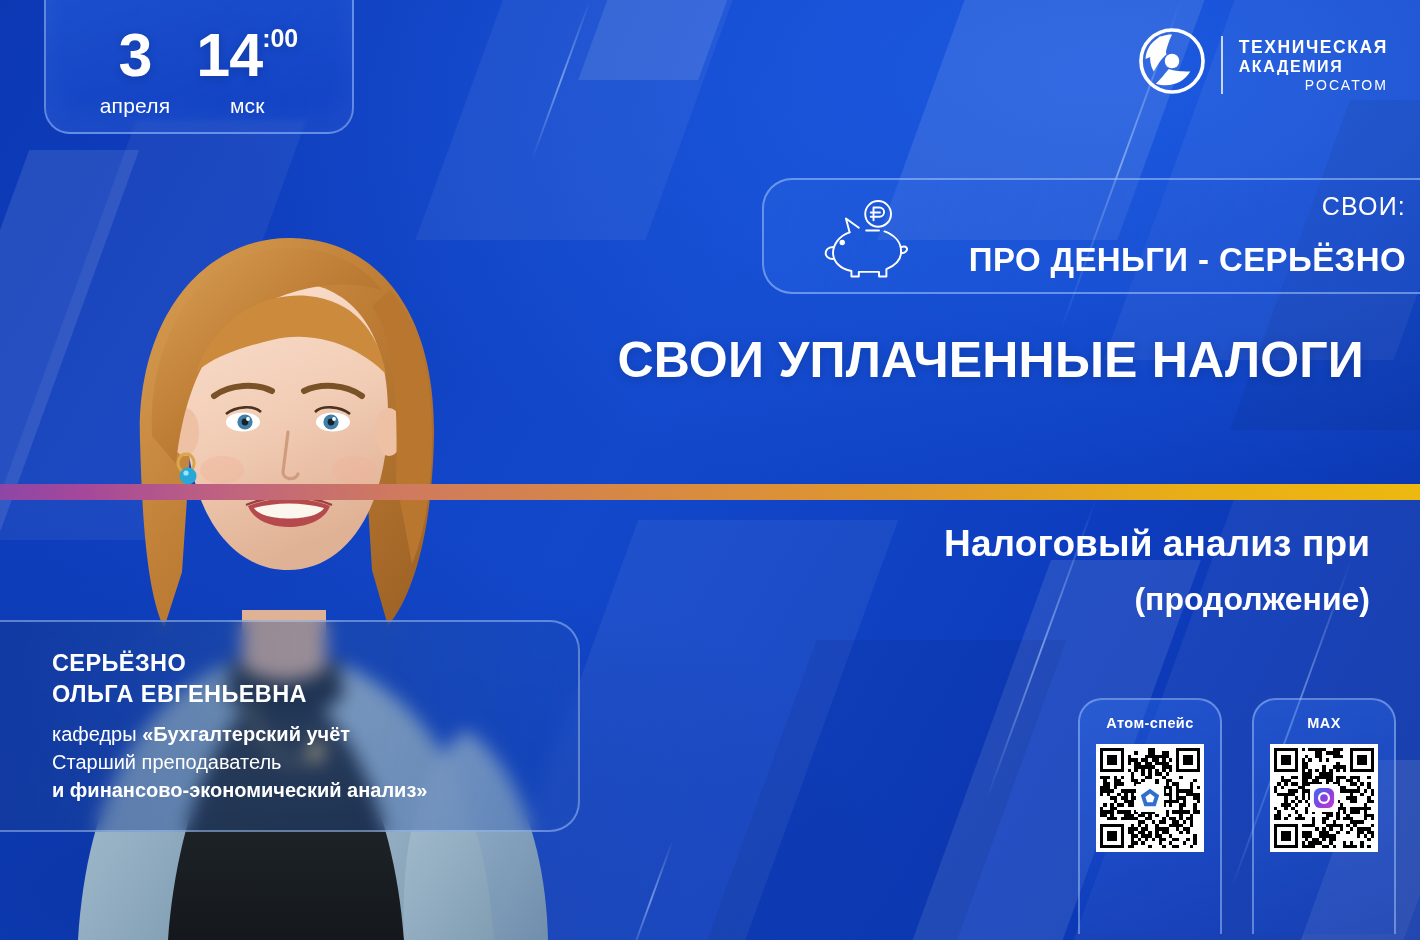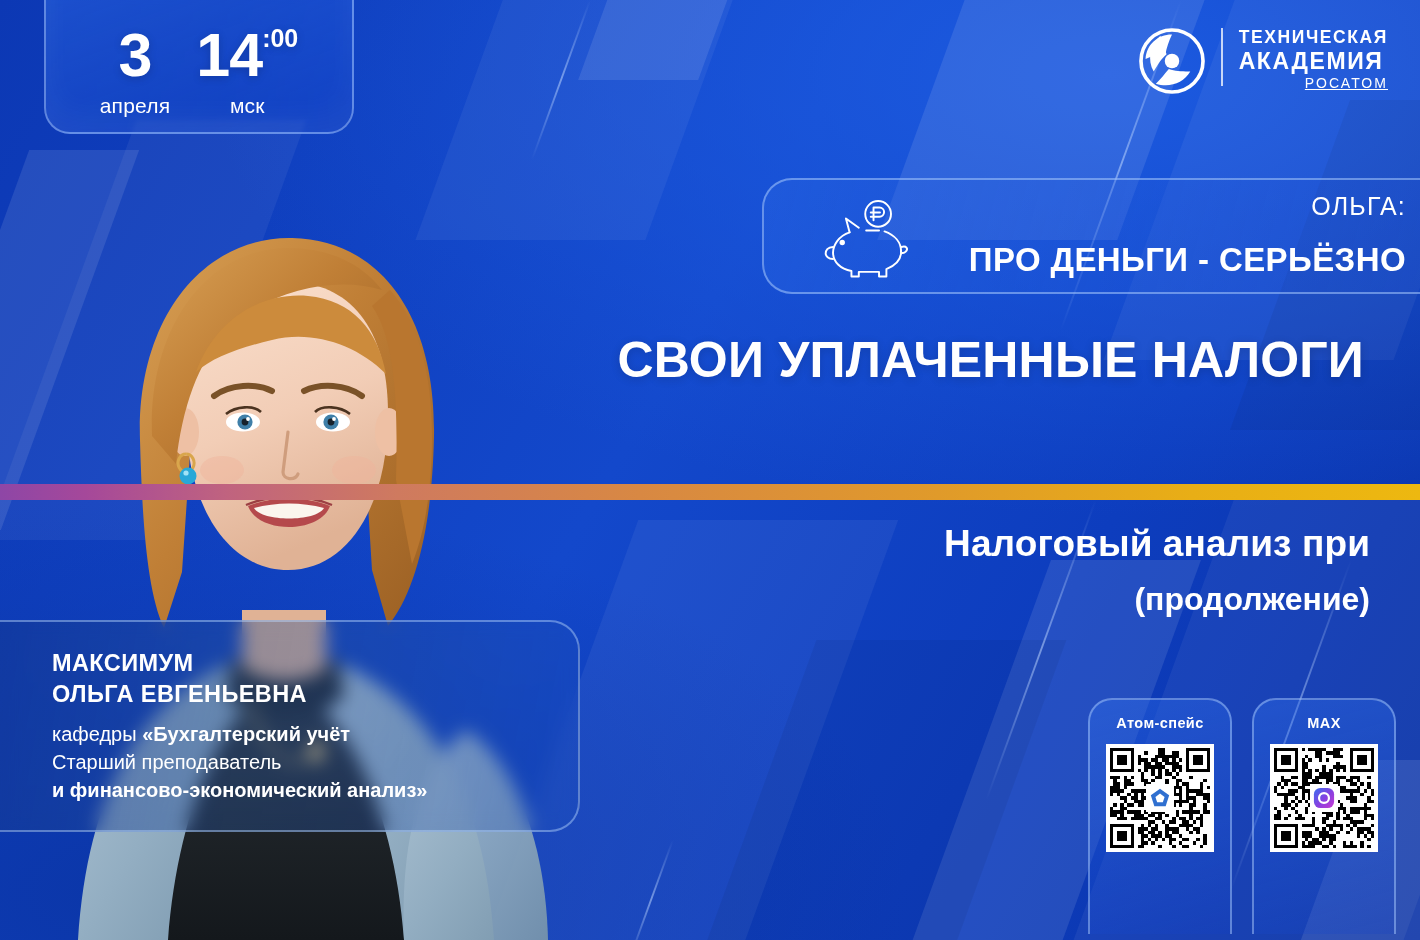--- a/index.html
+++ b/index.html
@@ -52,27 +52,27 @@
   .dcol { text-align:center; color:#fff; }
   .dbig {
     font-size:61px; font-weight:bold; line-height:.95;
     letter-spacing:-1px;
     text-shadow:0 2px 8px rgba(0,0,0,.18);
   }
   .dbig .mins { font-size:25px; font-weight:bold; vertical-align:top; letter-spacing:0; }
   .dsmall { font-size:21px; margin-top:9px; letter-spacing:.2px; }
 
   
-  #logo { position:absolute; right:32px; top:28px; display:flex; align-items:flex-start; gap:16px; }
+  #logo { position:absolute; right:32px; top:28px; display:flex; align-items:flex-end; gap:16px; }
   #logo-mark { width:66px; height:66px; }
   #logo-divider { width:2px; height:58px; background:rgba(255,255,255,.75); }
   #logo-text { color:#fff; line-height:1.14; }
   #logo-text .l1 { font-size:17.5px; font-weight:bold; letter-spacing:1.6px; }
-  #logo-text .l2 { font-size:23px; font-weight:bold; letter-spacing:1.6px; }
-  #logo-text .l3 { font-size:14px; letter-spacing:2.1px; text-align:right; margin-top:2px;text-decoration:underline; }
+  #logo-text .l2 { font-size:16px; font-weight:bold; letter-spacing:1.6px; }
+  #logo-text .l3 { font-size:14px; letter-spacing:2.1px; text-align:right; margin-top:2px; }
 
   
   #photo-wrap {
     position:absolute; left:0; bottom:0;
     width:560px; height:800px;
     overflow:hidden;
   }
   #photo { position:absolute; left:0; bottom:0; width:560px; height:800px; }
 
   
@@ -130,21 +130,21 @@
     -webkit-backdrop-filter:blur(9px);
     padding:26px 0 0 82px;
     color:#fff;
     z-index:6;
   }
   #speaker-name { font-size:23.5px; font-weight:bold; line-height:1.33; letter-spacing:.4px; }
   #speaker-role { font-size:20px; line-height:1.42; margin-top:9px; }
   #speaker-role b { font-weight:bold; }
 
   
-  #qr-row { position:absolute; right:24px; bottom:6px; display:flex; gap:20px; z-index:6; }
+  #qr-row { position:absolute; right:24px; bottom:6px; display:flex; gap:30px; z-index:6; }
   .qr-card {
     width:144px; height:236px;
     border:2px solid rgba(185,215,255,.45);
     border-bottom:none;
     border-radius:24px 24px 0 0;
     background:linear-gradient(165deg,rgba(45,105,230,.45),rgba(18,64,200,.22));
     display:flex; flex-direction:column; align-items:center;
     padding-top:15px;
   }
   .qr-label { color:#fff; font-size:14.5px; font-weight:bold; letter-spacing:.4px; }
@@ -315,37 +315,37 @@
 
       <path d="M12 62 C 6 62 4 66 4 69 C 4 72 7 75 12 75"></path>
 
       <circle cx="22" cy="57" r="1.9" fill="#fff"></circle>
 
       <path d="M86 62 C 92 60 94 64 91 67 C 88 70 85 68 86 66"></path>
 
       <path d="M48 44 L 62 44"></path>
     </svg>
     <div id="cycle-text">
-      <div id="cycle-label">ОЛЬГА:</div>
+      <div id="cycle-label">СВОИ:</div>
       <div id="cycle-name">ПРО ДЕНЬГИ - СЕРЬЁЗНО</div>
     </div>
   </div>
 
   <div id="title">
     <div>СВОИ УПЛАЧЕННЫЕ НАЛОГИ</div>
   </div>
 
   <div id="subtitle">
     <div class="main">Налоговый анализ при</div>
     <div class="note">(продолжение)</div>
   </div>
 
   <div id="speaker-card">
     <div id="speaker-name">
-      <div>МАКСИМУМ</div>
+      <div>СЕРЬЁЗНО</div>
       <div>ОЛЬГА ЕВГЕНЬЕВНА</div>
     </div>
     <div id="speaker-role">
       <div><span>кафедры </span><b>«Бухгалтерский учёт</b></div>
       <div>Старший преподаватель</div>
       <div><b>и финансово-экономический анализ»</b></div>
     </div>
   </div>
 
   <div id="qr-row">

